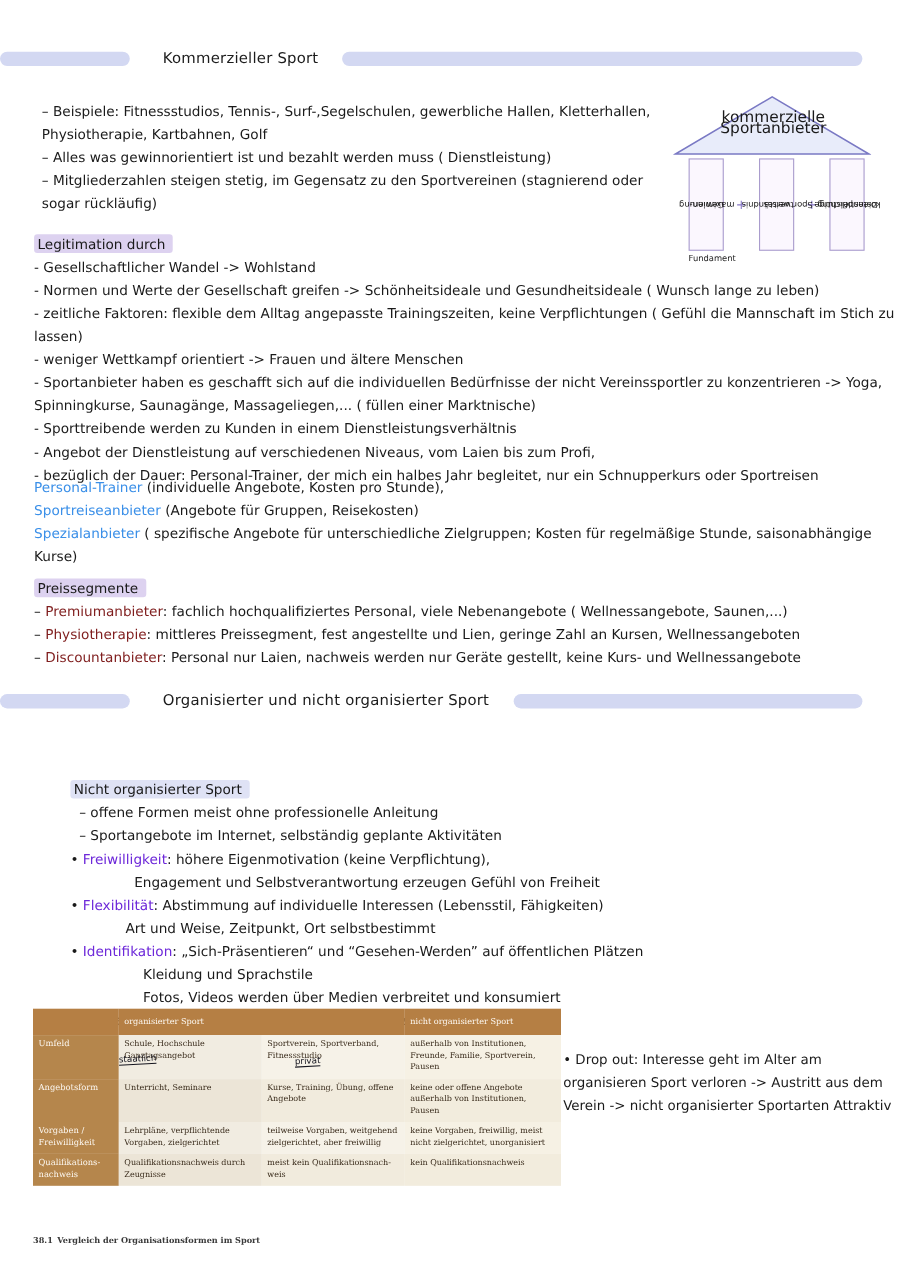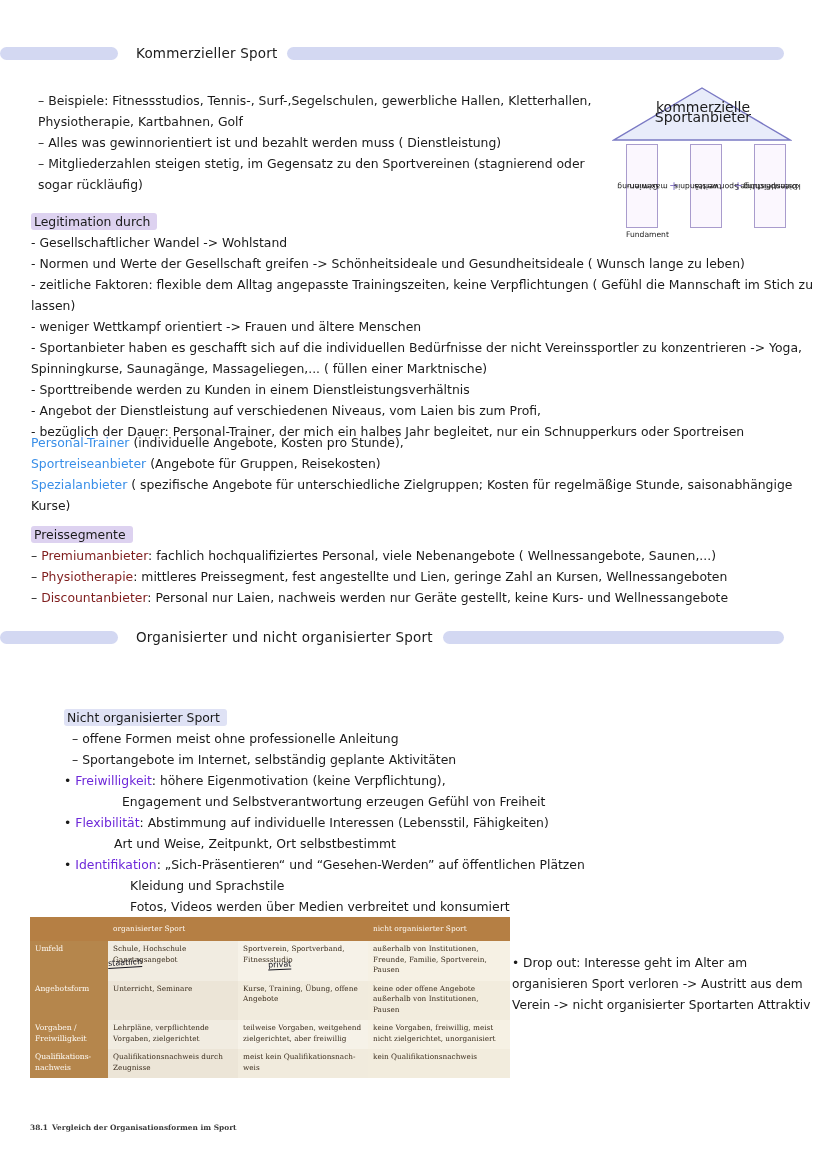--- a/index.html
+++ b/index.html
@@ -17,20 +17,21 @@
   }
 
   
   .section-head {
     position: absolute;
     left: 0;
     width: 784px;
     height: 22px;
     display: flex;
     align-items: center;
+    gap: 12px;
   }
   .bar-left {
     width: 118px;
     height: 13px;
     background: #d3d8f2;
     border-radius: 7px;
     flex: 0 0 auto;
   }
   .section-title {
     font-size: 13.5px;

